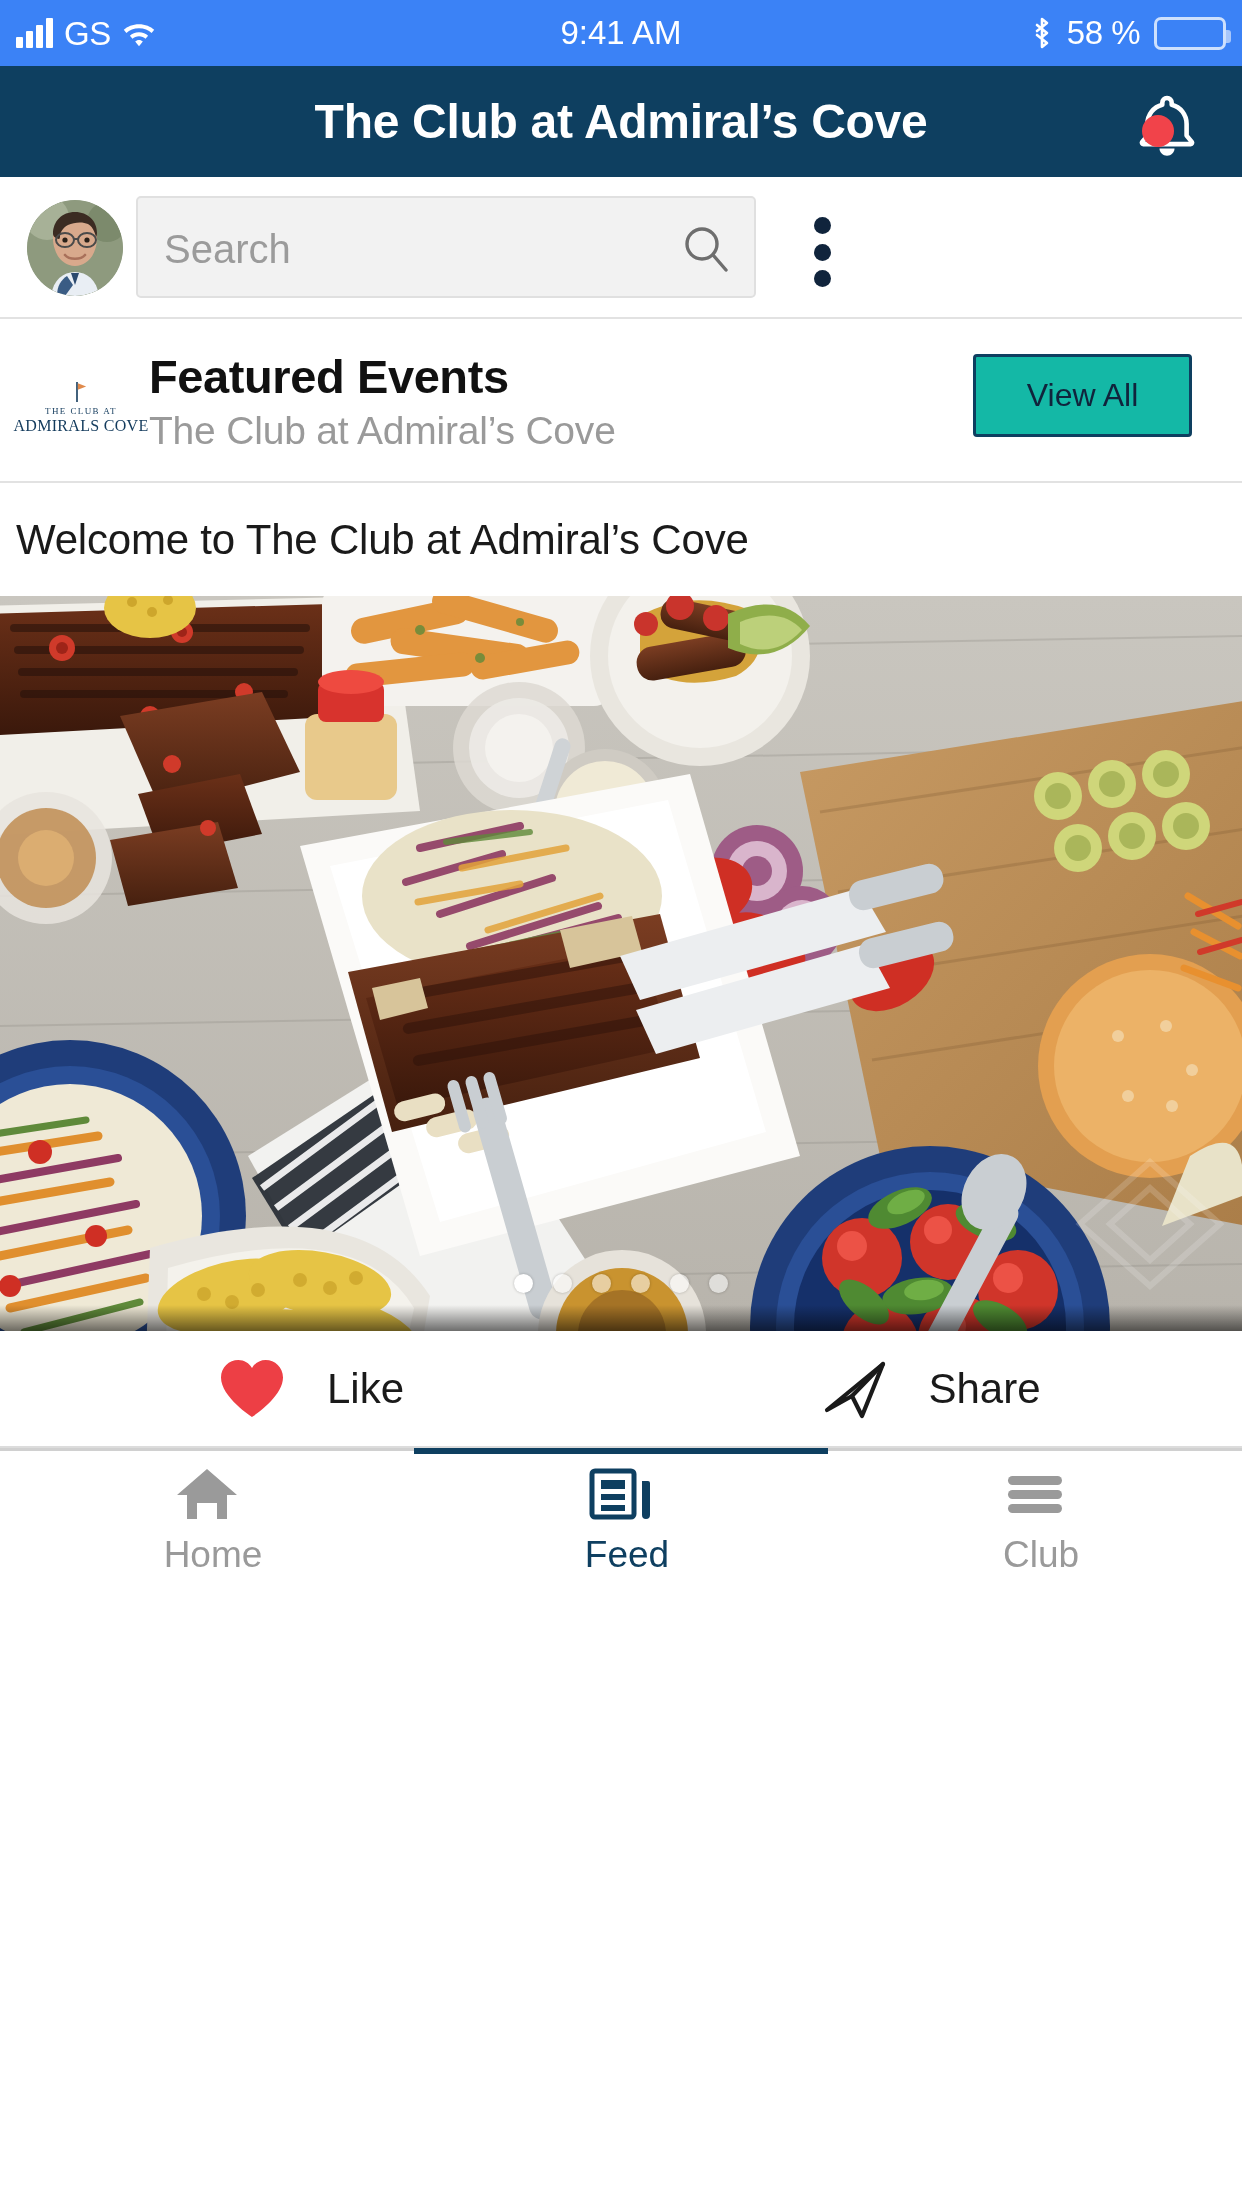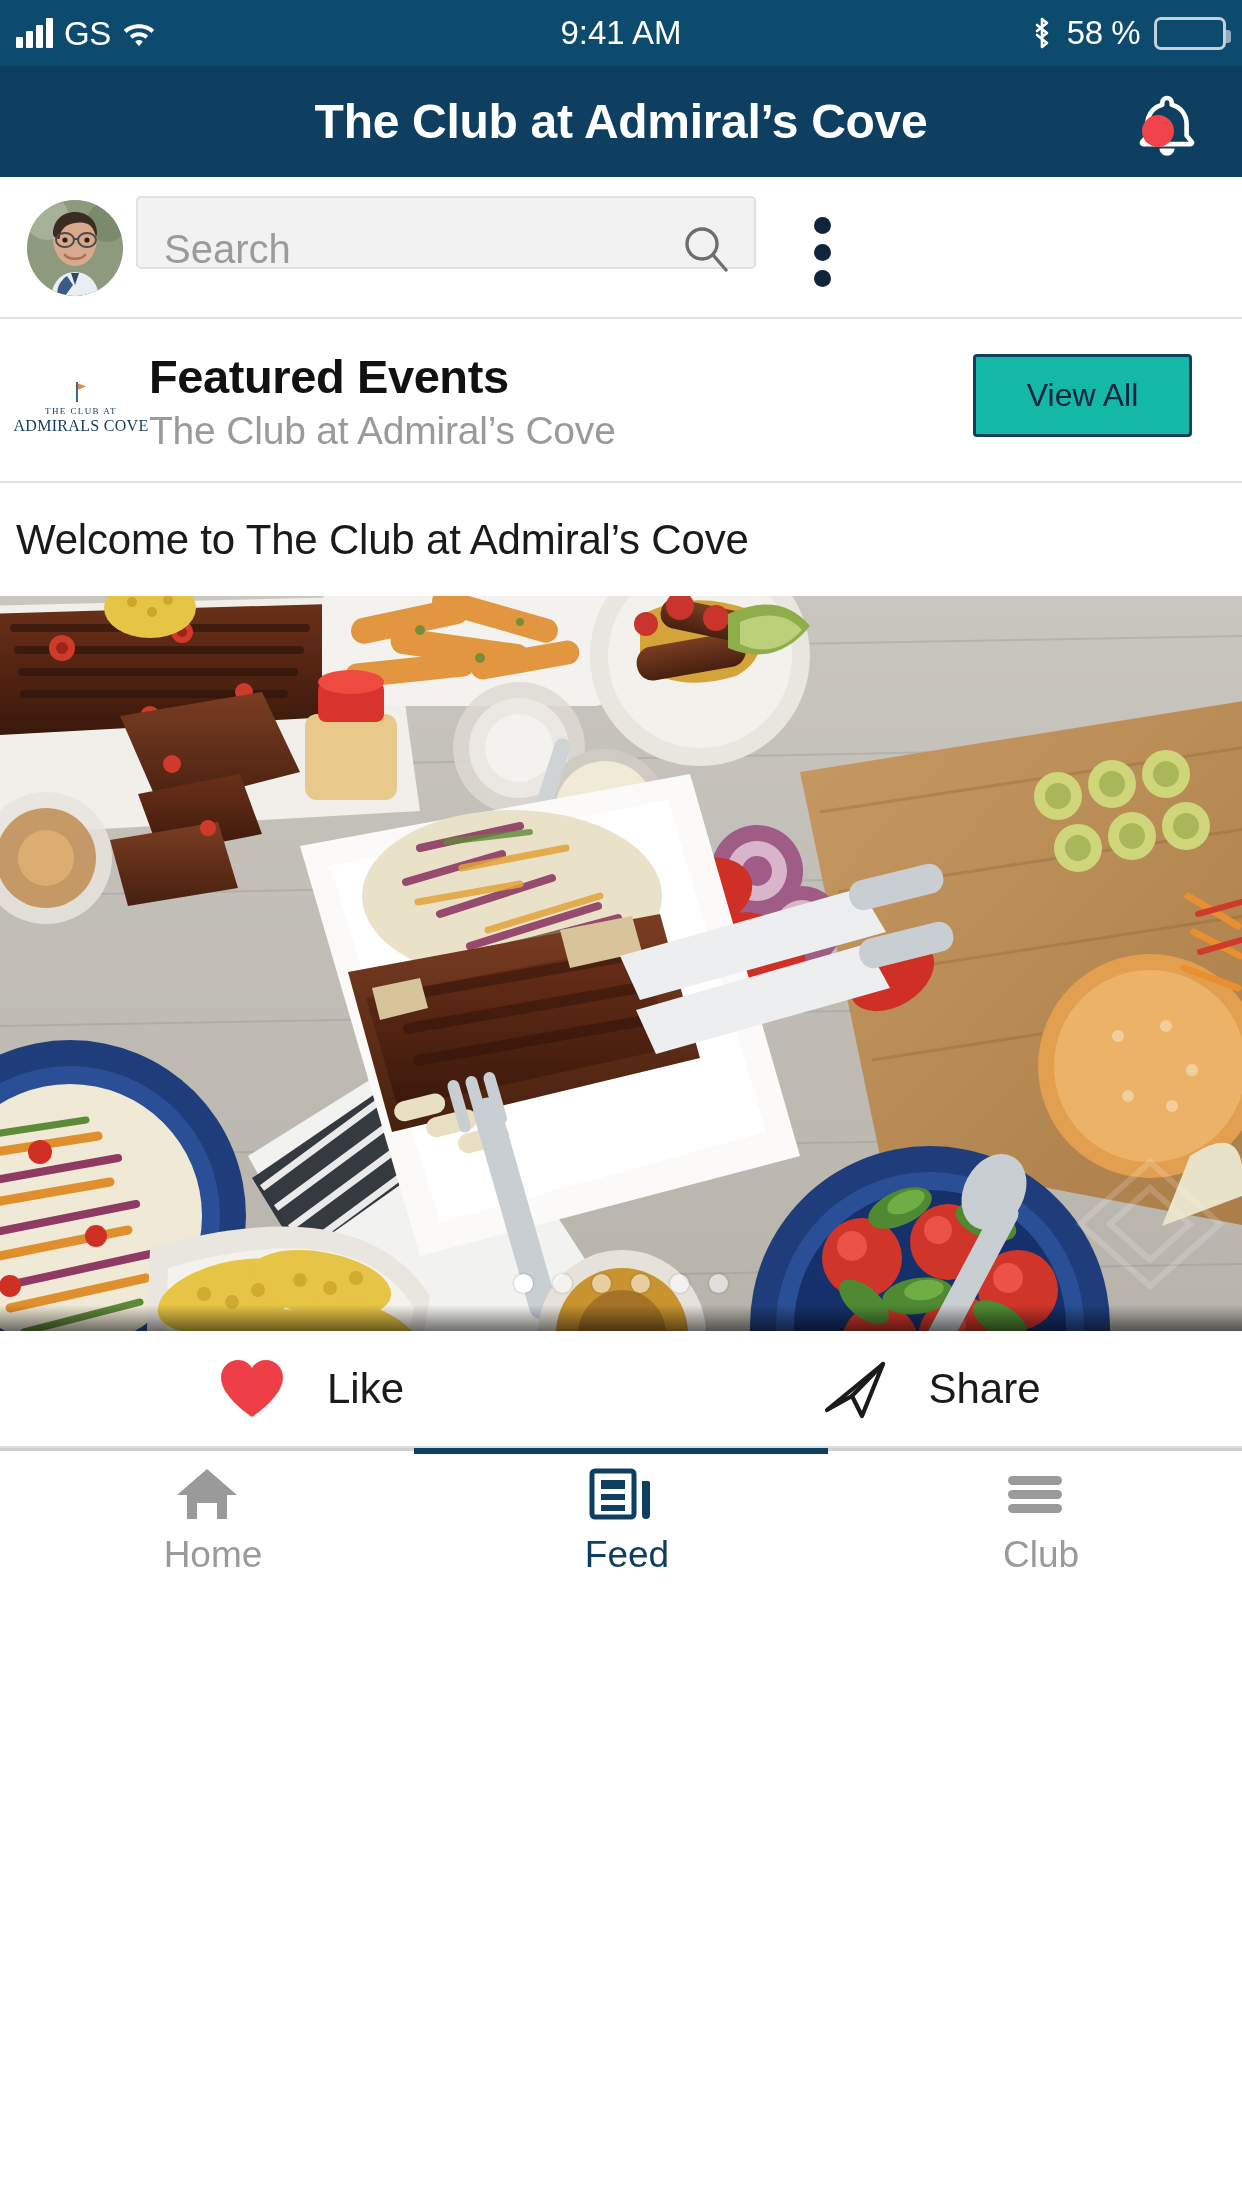--- a/index.html
+++ b/index.html
@@ -7,21 +7,21 @@
   body {
     font-family:"Liberation Sans", sans-serif;
     background:#ffffff;
     overflow:hidden;
     position:relative;
   }
 
   
   .statusbar{
     position:absolute; top:0; left:0; width:1242px; height:66px;
-    background:#0c4a6e; color:#ffffff;
+    background:#3b82f6; color:#ffffff;
     display:flex; align-items:center;
   }
   .sb-left{ position:absolute; left:16px; top:0; height:66px; display:flex; align-items:center; gap:11px; }
   .sig{ display:flex; align-items:flex-end; gap:3px; height:30px; }
   .sig i{ display:block; width:7px; background:#ffffff; border-radius:1px; }
   .sig i:nth-child(1){ height:11px; }
   .sig i:nth-child(2){ height:17px; }
   .sig i:nth-child(3){ height:23px; }
   .sig i:nth-child(4){ height:30px; }
   .carrier{ font-size:33px; font-weight:400; letter-spacing:-0.5px; line-height:1; }
@@ -65,21 +65,21 @@
   .searchrow{
     position:absolute; top:177px; left:0; width:1242px; height:142px;
     background:#ffffff; border-bottom:2px solid #e2e2e2;
   }
   .avatar{
     position:absolute; left:27px; top:23px; width:96px; height:96px; border-radius:50%;
     overflow:hidden; background:#9aa68f;
   }
   .avatar .face{ position:absolute; inset:0; }
   .searchbox{
-    position:absolute; left:136px; top:19px; width:620px; height:73px;
+    position:absolute; left:136px; top:19px; width:620px; height:102px;
     background:#f2f2f2; border:2px solid #e0e0e0; border-radius:5px;
   }
   .search-ph{
     position:absolute; left:26px; top:0; height:102px; line-height:102px;
     color:#9b9b9b; font-size:40px; font-weight:400;
   }
   .search-ico{ position:absolute; right:24px; top:27px; width:48px; height:48px; }
   .kebab{
     position:absolute; left:811px; top:40px; width:22px; height:70px;
     display:flex; flex-direction:column; justify-content:space-between; align-items:center;

